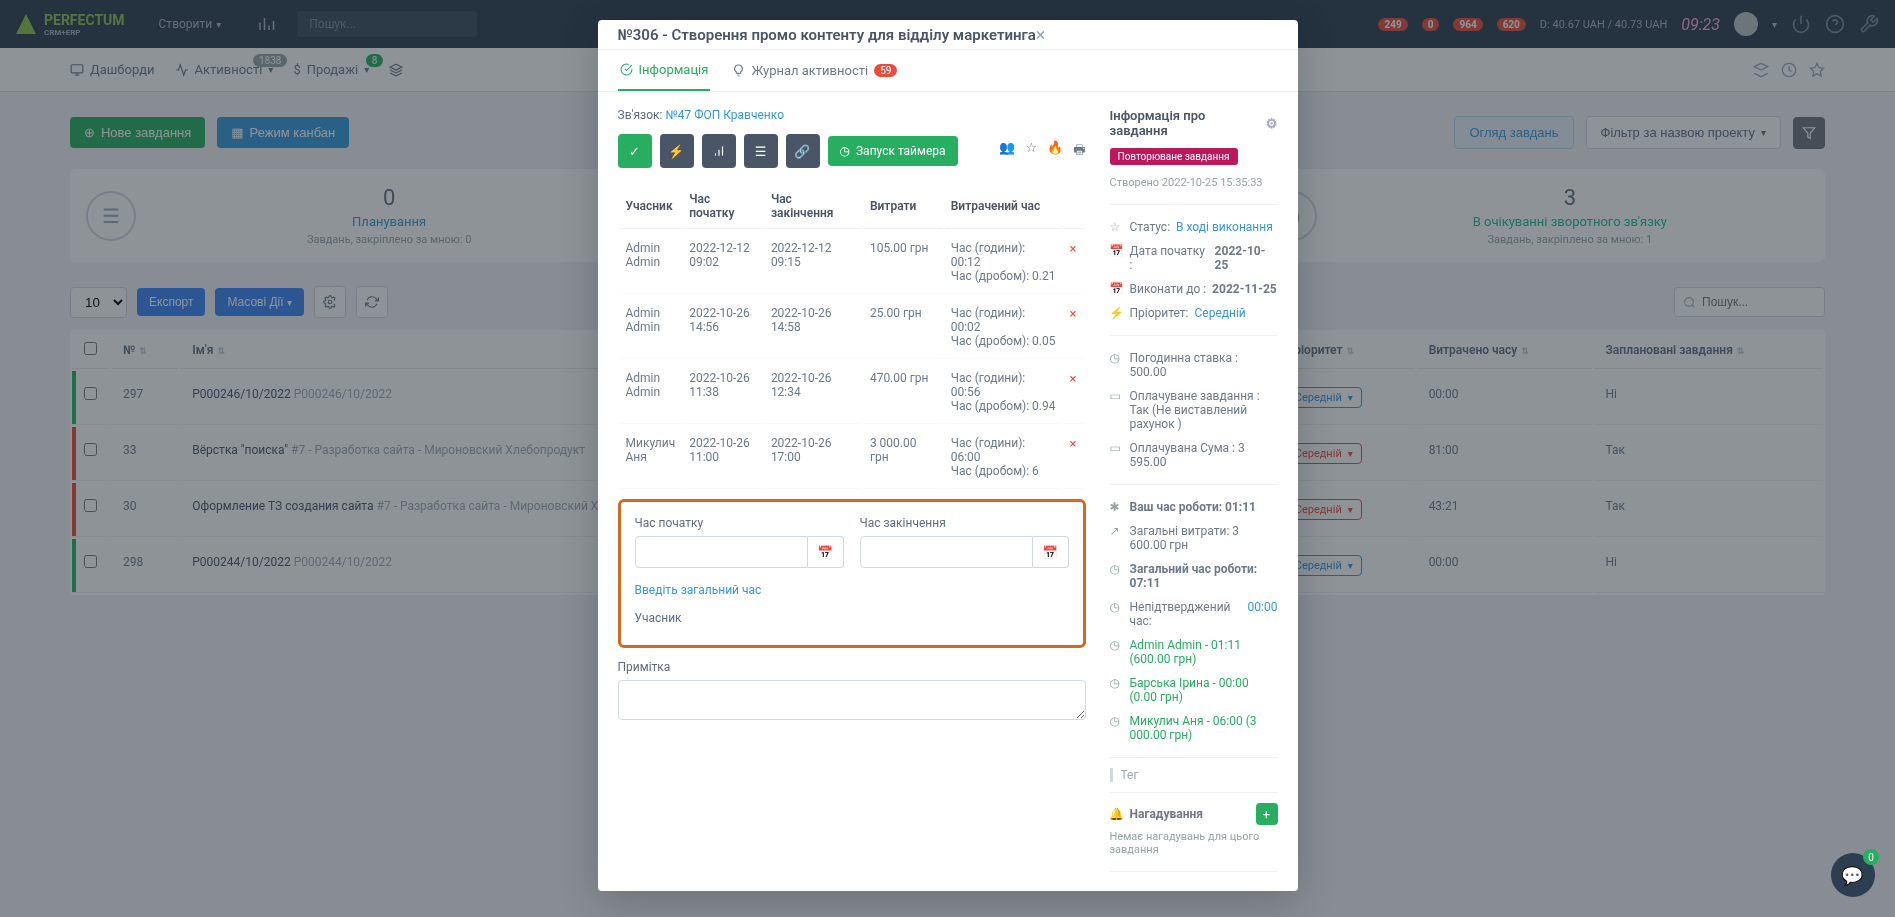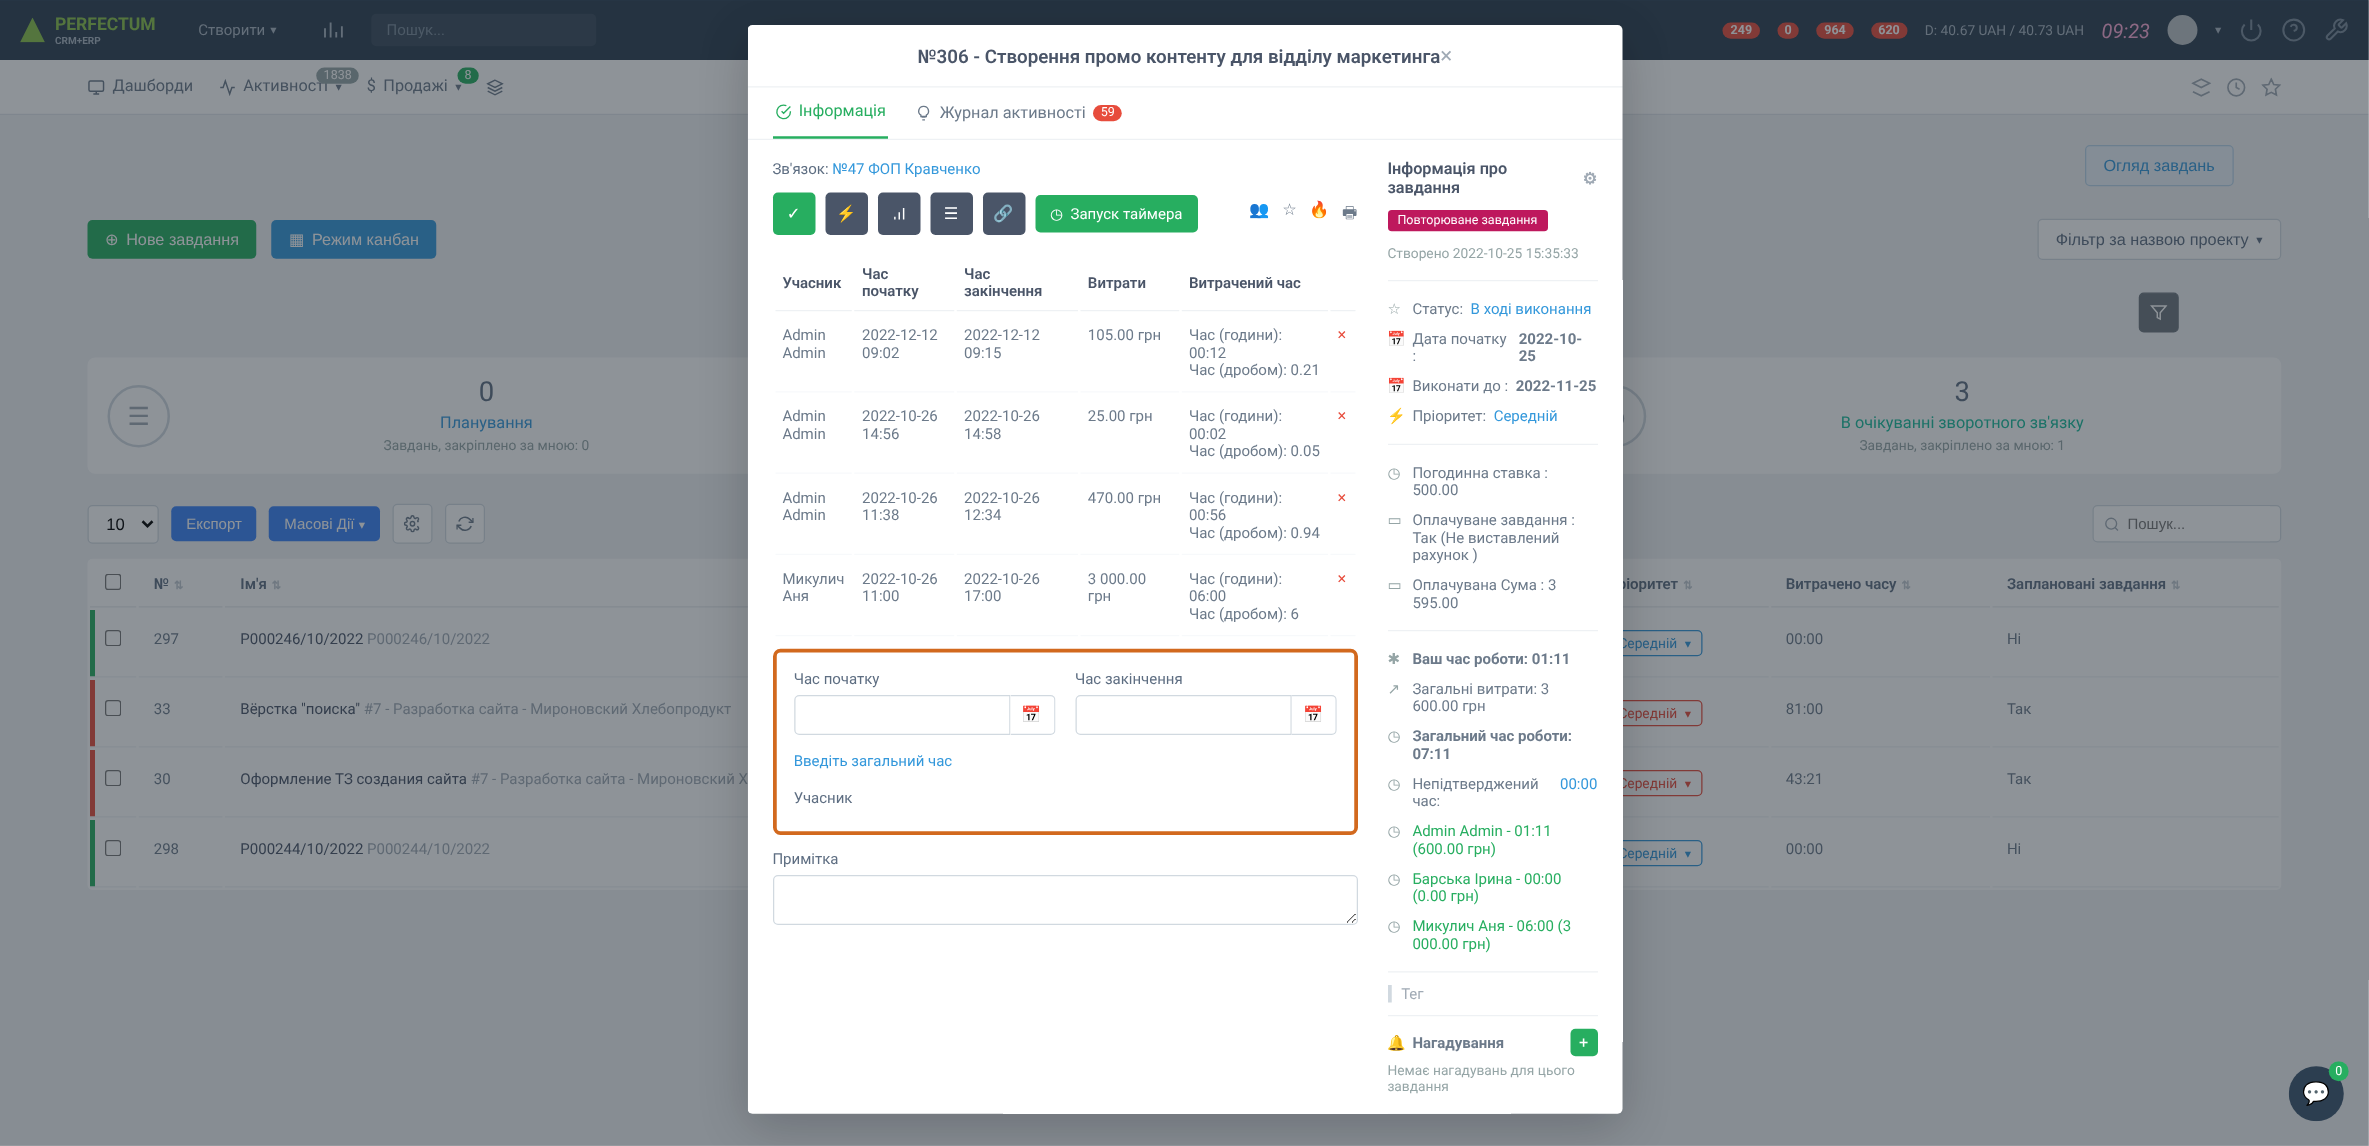--- a/index.html
+++ b/index.html
@@ -27,21 +27,21 @@
 .nav-badge.green { background: #27ae60; }
 .sub-nav-right { margin-left: auto; display: flex; gap: 12px; }
 
 
 .main { padding: 24px 70px; }
 .action-row { display: flex; align-items: center; gap: 12px; margin-bottom: 20px; }
 .btn { padding: 8px 14px; border-radius: 4px; border: none; cursor: pointer; font-size: 13px; display: flex; align-items: center; gap: 6px; }
 .btn-green { background: #27ae60; color: #fff; }
 .btn-blue { background: #3498db; color: #fff; }
 .btn-outline { background: #fff; border: 1px solid #d1d9e0; color: #5e6e82; }
-.action-right { margin-left: auto; display: flex; gap: 26px; align-items: center; flex-direction: column; }
+.action-right { margin-left: auto; display: flex; gap: 12px; align-items: center; }
 
 .cards-row { display: flex; gap: 16px; margin-bottom: 24px; }
 .card { flex: 1; background: #fff; border-radius: 6px; padding: 16px; display: flex; align-items: center; gap: 14px; }
 .card-icon { width: 50px; height: 50px; border-radius: 50%; border: 2px solid #d1d9e0; display: flex; align-items: center; justify-content: center; color: #a0aab5; font-size: 20px; }
 .card-body { flex: 1; text-align: center; }
 .card-num { font-size: 22px; color: #5e6e82; }
 .card-title { font-size: 13px; margin-top: 4px; }
 .card-title.blue { color: #3498db; }
 .card-title.teal { color: #1abc9c; }
 .card-sub { font-size: 11px; color: #95a5a6; margin-top: 4px; }
@@ -60,21 +60,21 @@
 .row-stripe { width: 4px; position: absolute; left: 0; top: 0; bottom: 0; }
 .sort-arrows { font-size: 9px; color: #c0c8d0; margin-left: 4px; }
 .tag-chip { display: inline-block; background: #f3c78e; color: #7a5a2e; padding: 2px 8px; border-radius: 4px; font-size: 11px; margin: 2px; }
 .prio-chip { display: inline-flex; align-items: center; gap: 6px; border: 1px solid #3498db; color: #3498db; padding: 3px 8px; border-radius: 4px; font-size: 11px; }
 .prio-chip.red { border-color: #e74c3c; color: #e74c3c; }
 .link { color: #3498db; cursor: pointer; }
 
 
 .modal-backdrop { position: fixed; inset: 0; background: rgba(30,40,50,0.5); display: flex; align-items: flex-start; justify-content: center; padding-top: 20px; }
 .modal { width: 700px; background: #fff; border-radius: 4px; box-shadow: 0 10px 40px rgba(0,0,0,0.2); max-height: 95vh; overflow-y: auto; }
-.modal-header { padding: 14px 20px; display: flex; align-items: center; justify-content: center; border-bottom: 1px solid #eef1f4; }
+.modal-header { padding: 4px 20px; display: flex; align-items: center; justify-content: flex-start; border-bottom: 1px solid #eef1f4; }
 .modal-header h3 { font-size: 15px; font-weight: 600; color: #4a5568; }
 .close-x { font-size: 18px; color: #a0aab5; cursor: pointer; }
 .modal-tabs { display: flex; gap: 20px; padding: 0 20px; border-bottom: 1px solid #eef1f4; }
 .modal-tab { padding: 12px 2px; font-size: 13px; color: #6c7a8a; cursor: pointer; display: flex; align-items: center; gap: 6px; }
 .modal-tab.active { color: #27ae60; border-bottom: 2px solid #27ae60; }
 .tab-badge { background: #e74c3c; color: #fff; border-radius: 8px; padding: 1px 6px; font-size: 10px; }
 .modal-body { display: flex; padding: 16px 20px 20px; gap: 24px; }
 .modal-left { flex: 1; }
 .modal-right { width: 220px; }
 .link-row { font-size: 12px; margin-bottom: 12px; }

